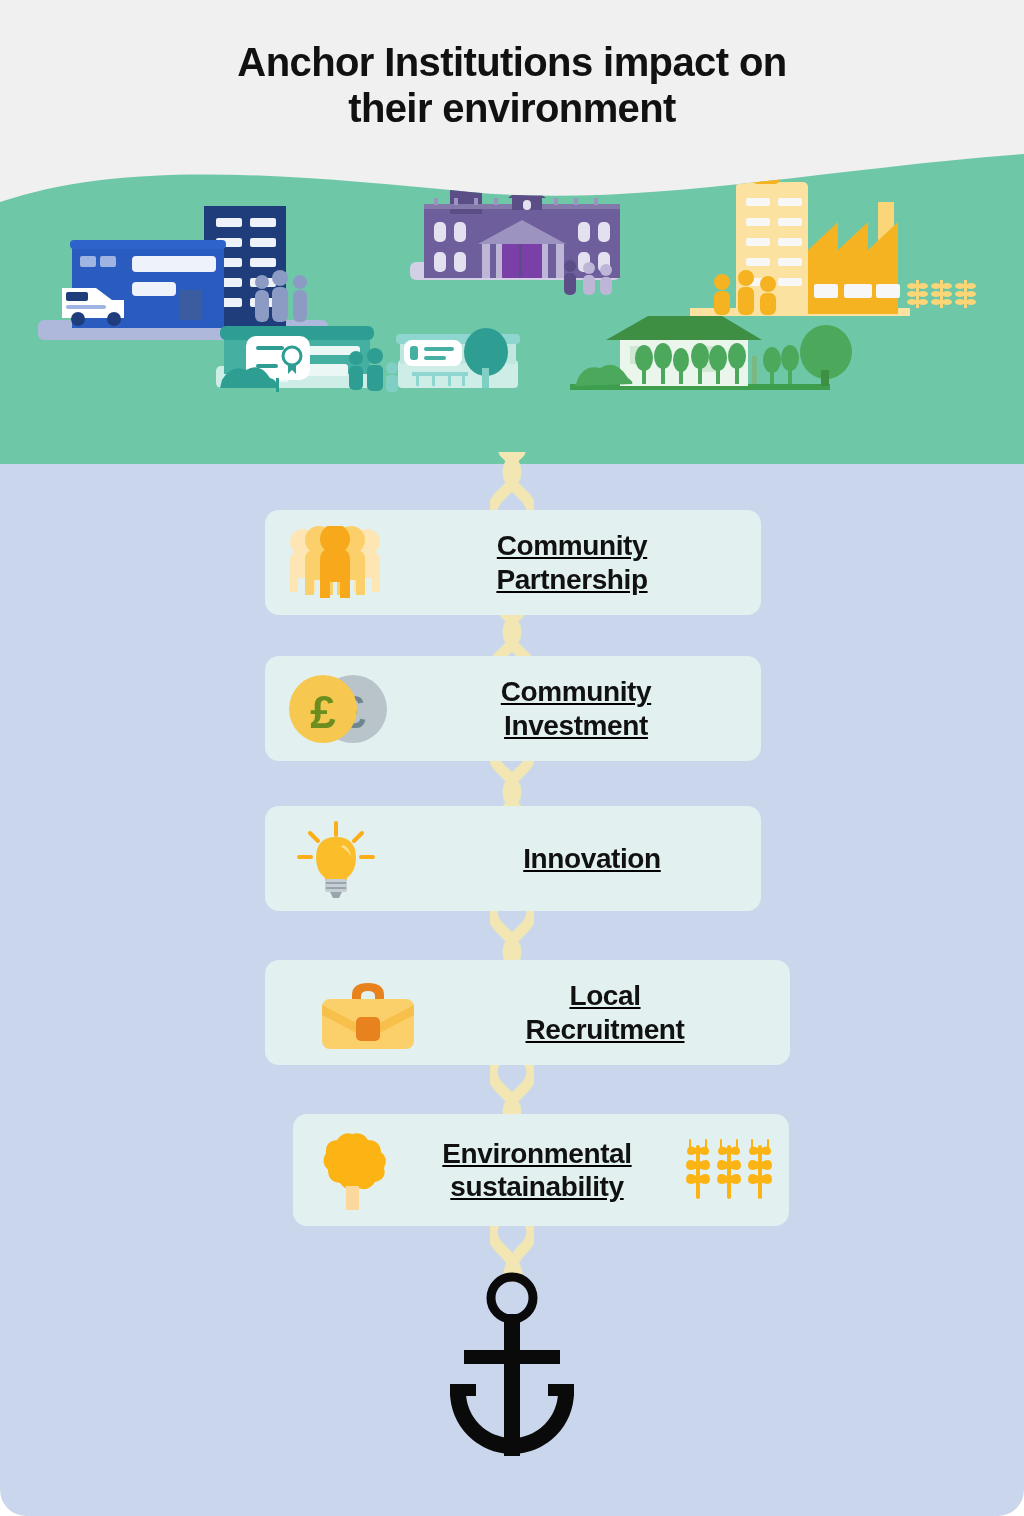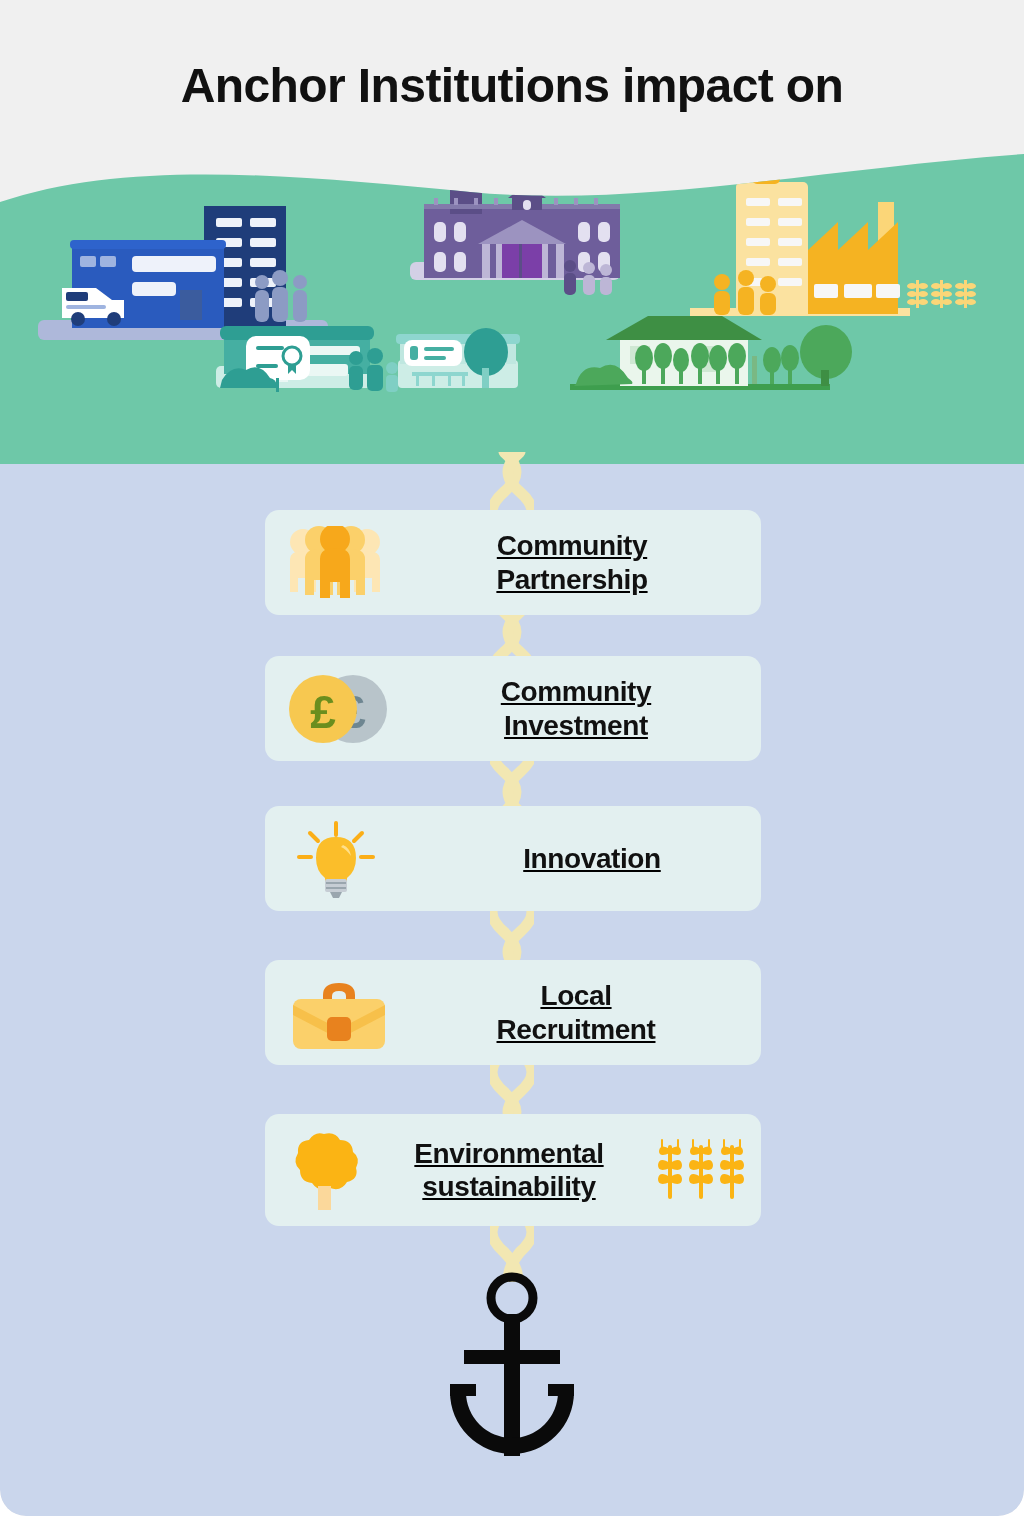--- a/index.html
+++ b/index.html
@@ -14,21 +14,21 @@
     border-bottom-right-radius:26px;
   }
 
   
   #title-block{
     position:absolute;left:0;top:0;width:1024px;height:172px;
     display:flex;flex-direction:column;align-items:center;justify-content:center;
     z-index:6;
   }
   #title-block .tline{
-    font-size:48px;font-weight:bold;color:#111111;
+    font-size:40px;font-weight:bold;color:#111111;
     letter-spacing:-0.6px;line-height:1.14;text-align:center;
   }
 
   
   #scene{
     position:absolute;left:0;top:140px;width:1024px;height:330px;
     z-index:2;
   }
   #scene svg{display:block;}
 
@@ -61,34 +61,35 @@
     font-size:28px;font-weight:bold;color:#111111;
     line-height:1.18;letter-spacing:-0.4px;
     padding:0 10px;
   }
   .card-right{flex:0 0 auto;margin-right:14px;display:flex;align-items:center;}
 
   #card-0{top:510px;height:105px;}
   #card-1{top:656px;height:105px;}
   #card-2{top:806px;height:105px;gap:44px;}
   #card-3{top:960px;height:105px;}
-  #card-4{top:1114px;height:112px;}
+  #card-4{top:1114px;height:112px;margin-left:28px;}
 
   
   #anchor{
     position:absolute;left:438px;top:1268px;width:148px;height:200px;z-index:4;
   }
 </style>
 </head>
 <body>
 
 <div id="page" style="background: rgb(240, 240, 240);">
 
   <div id="title-block">
     <div class="tline">Anchor Institutions impact on</div>
+    <div class="tline">their environment</div>
   </div>
 
   <div id="lower" style="background: rgb(202, 214, 236);"></div>
 
   <div id="scene">
     <svg width="1024" height="330" viewBox="0 0 1024 330">
       <defs>
         <clipPath id="sceneClip">
           <path d="M0,62 C130,18 300,36 470,52 C640,68 810,30 1024,14 L1024,324 L0,324 Z"></path>
         </clipPath>
@@ -427,21 +428,21 @@
         <g stroke="#9AA6AE" stroke-width="2">
             <line x1="33" y1="64" x2="53" y2="64"></line>
             <line x1="33" y1="69" x2="53" y2="69"></line>
           </g>
         <path d="M37,73 l12,0 l-3,6 l-6,0 Z" fill="#9AA6AE"></path>
       </svg>
     </div>
     <div class="card-label">Innovation</div>
   </div>
 
-  <div class="card" id="card-3" style="background: rgb(227, 240, 240);">
+  <div class="card" id="card-3" style="background: rgb(227, 240, 240); padding-left: 29px;">
     <div class="card-icon">
       <svg width="104" height="80" viewBox="0 0 104 80">
         <path d="M36,22 q0,-12 16,-12 q16,0 16,12 l0,8 l-9,0 l0,-7 q0,-5 -7,-5 q-7,0 -7,5 l0,7 l-9,0 Z" fill="#E8821E"></path>
         <rect x="6" y="26" width="92" height="50" rx="8" fill="#FBD06A"></rect>
         <path d="M6,32 L52,56 L98,32 L98,42 L52,66 L6,42 Z" fill="#F7C04A"></path>
         <rect x="40" y="44" width="24" height="24" rx="5" fill="#E8821E"></rect>
       </svg>
     </div>
     <div class="card-label">Local<br>Recruitment</div>
   </div>

